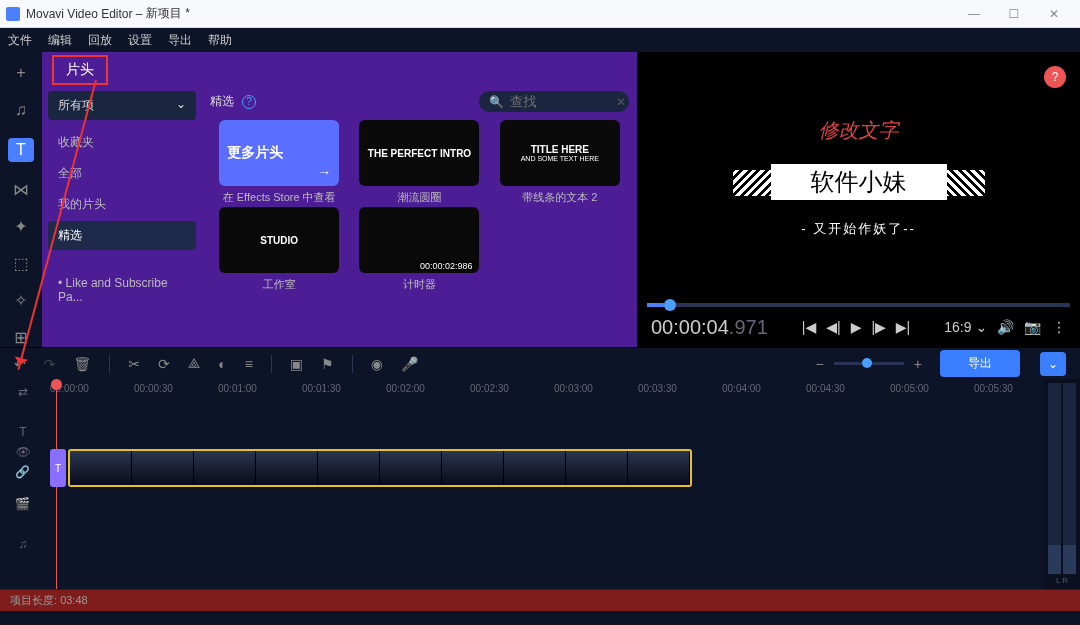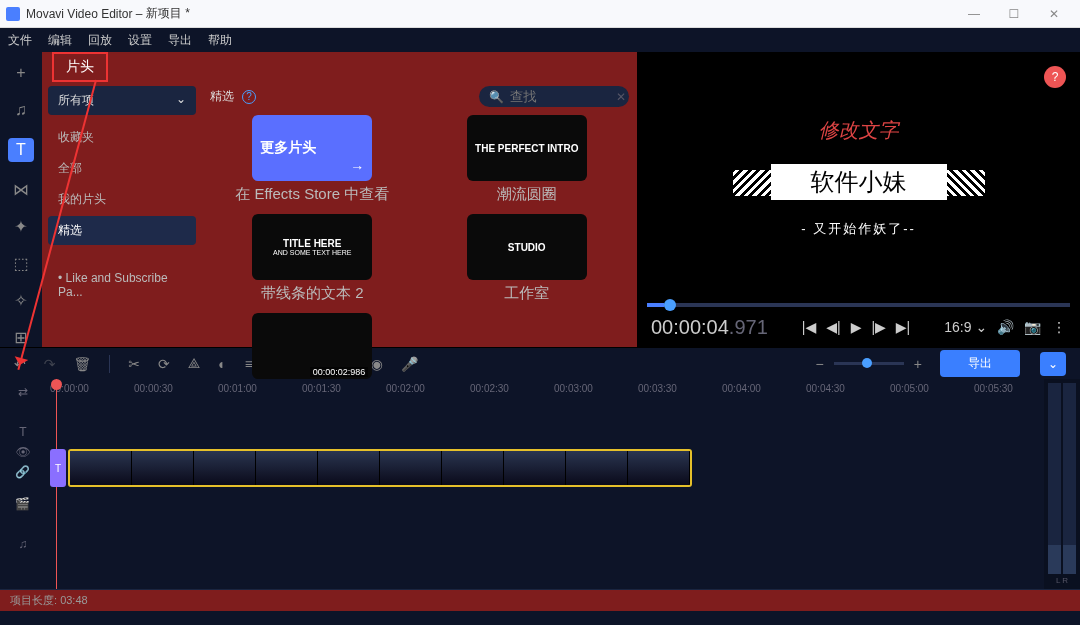--- a/index.html
+++ b/index.html
@@ -7,43 +7,43 @@
 .titlebar{height:28px;background:#f8f9fc;display:flex;align-items:center;padding:0 6px;color:#333;border-bottom:1px solid #ddd}
 .titlebar .logo{width:14px;height:14px;background:#4a7fff;margin-right:6px;border-radius:2px}
 .titlebar .spacer{flex:1}
 .titlebar .winbtn{width:40px;text-align:center;color:#888;cursor:pointer}
 .menubar{height:24px;background:#0d1428;display:flex;align-items:center;padding:0 8px;gap:16px;color:#ccc;font-size:12px}
 .menubar span{cursor:pointer}
 .main{display:flex;height:295px}
 .leftbar{width:42px;background:#0d1428;display:flex;flex-direction:column;align-items:center;padding-top:12px;gap:18px}
 .leftbar .ic{width:20px;height:20px;display:flex;align-items:center;justify-content:center;color:#888;cursor:pointer;font-size:16px}
 .leftbar .ic.active{background:#4a7fff;border-radius:4px;color:#fff;width:26px;height:26px}
-.panel{width:595px;background:#7f1d1d;display:flex;flex-direction:column}
+.panel{width:595px;background:#4c1d95;display:flex;flex-direction:column}
 .panel-hd{display:flex;align-items:center;height:44px;padding:0 10px;gap:12px}
 .panel-title{border:2px solid #e33;padding:4px 12px;color:#fff;font-size:14px}
 .panel-body{display:flex;flex:1}
 .sidelist{width:160px;padding:4px 6px}
 .dropdown{background:#1a2540;padding:6px 10px;border-radius:4px;display:flex;justify-content:space-between;cursor:pointer;color:#ddd;margin-bottom:8px}
 .sideitem{padding:6px 10px;cursor:pointer;color:#bbb;border-radius:4px;margin-bottom:2px}
 .sideitem.sel{background:#1e2a4a;color:#fff}
 .sideitem.dot::before{content:"• ";color:#bbb}
 .gallery{flex:1;padding:4px 8px}
 .galhead{display:flex;align-items:center;gap:8px;margin-bottom:8px}
 .galhead .lab{color:#ddd}
 .galhead .qmark{color:#4a9fff;border:1px solid #4a9fff;border-radius:50%;width:14px;height:14px;display:inline-flex;align-items:center;justify-content:center;font-size:10px}
 .search{margin-left:auto;background:#1a2540;border-radius:12px;padding:3px 10px;display:flex;align-items:center;gap:6px;color:#888;width:150px}
 .search input{background:none;border:none;color:#ccc;width:100px;outline:none}
-.grid{display:grid;grid-template-columns:repeat(2,1fr);gap:10px}
+.grid{display:grid;grid-template-columns:repeat(3,1fr);gap:2px}
 .card{display:flex;flex-direction:column;align-items:center;gap:4px}
 .thumb{width:120px;height:66px;background:#0a0a0a;border-radius:6px;display:flex;flex-direction:column;align-items:center;justify-content:center;color:#fff;font-size:10px;position:relative;cursor:pointer}
 .thumb.more{background:#5a6fff;align-items:flex-start;padding:8px;font-size:14px;font-weight:bold}
 .thumb.more .arr{position:absolute;right:8px;bottom:8px}
 .thumb.sel{border:2px solid #4a7fff}
 .thumb .ts{position:absolute;bottom:2px;right:4px;background:rgba(0,0,0,.6);padding:0 3px;font-size:9px}
-.cardlabel{color:#bbb;font-size:15px}
+.cardlabel{color:#bbb;font-size:11px}
 .cardlabel.sel{color:#5a8fff}
 .preview{flex:1;background:#000;position:relative;display:flex;flex-direction:column}
 .prevcanvas{flex:1;display:flex;flex-direction:column;align-items:center;justify-content:center;color:#fff}
 .redtxt{color:#d44;font-size:20px;font-style:italic;font-family:cursive}
 .banner{font-size:24px;background:#fff;color:#000;padding:2px 40px;margin:20px 0;position:relative}
 .banner::before,.banner::after{content:"";position:absolute;width:40px;height:26px;background:repeating-linear-gradient(-45deg,#fff 0 3px,transparent 3px 6px);top:6px}
 .banner::before{left:-38px}
 .banner::after{right:-38px;transform:scaleX(-1)}
 .subwhite{color:#fff;font-size:13px;letter-spacing:2px}
 .helpbtn{position:absolute;right:14px;top:14px;width:22px;height:22px;background:#e55;border-radius:50%;color:#fff;display:flex;align-items:center;justify-content:center;cursor:pointer}

